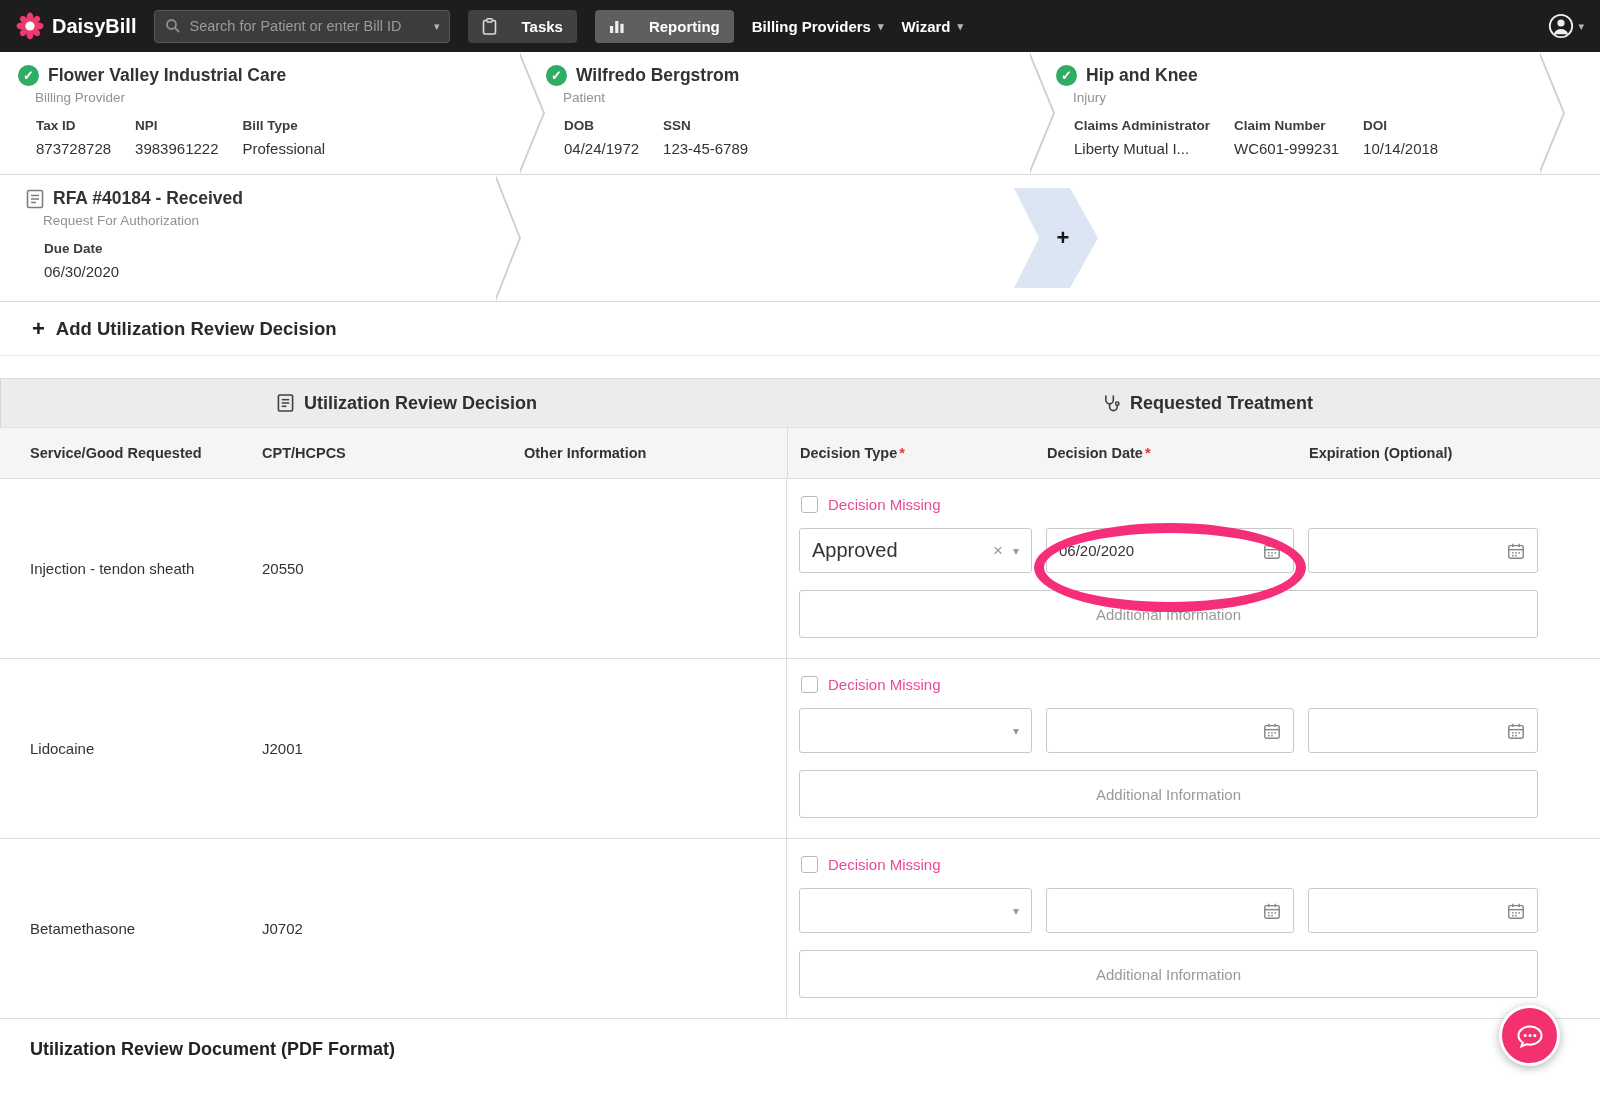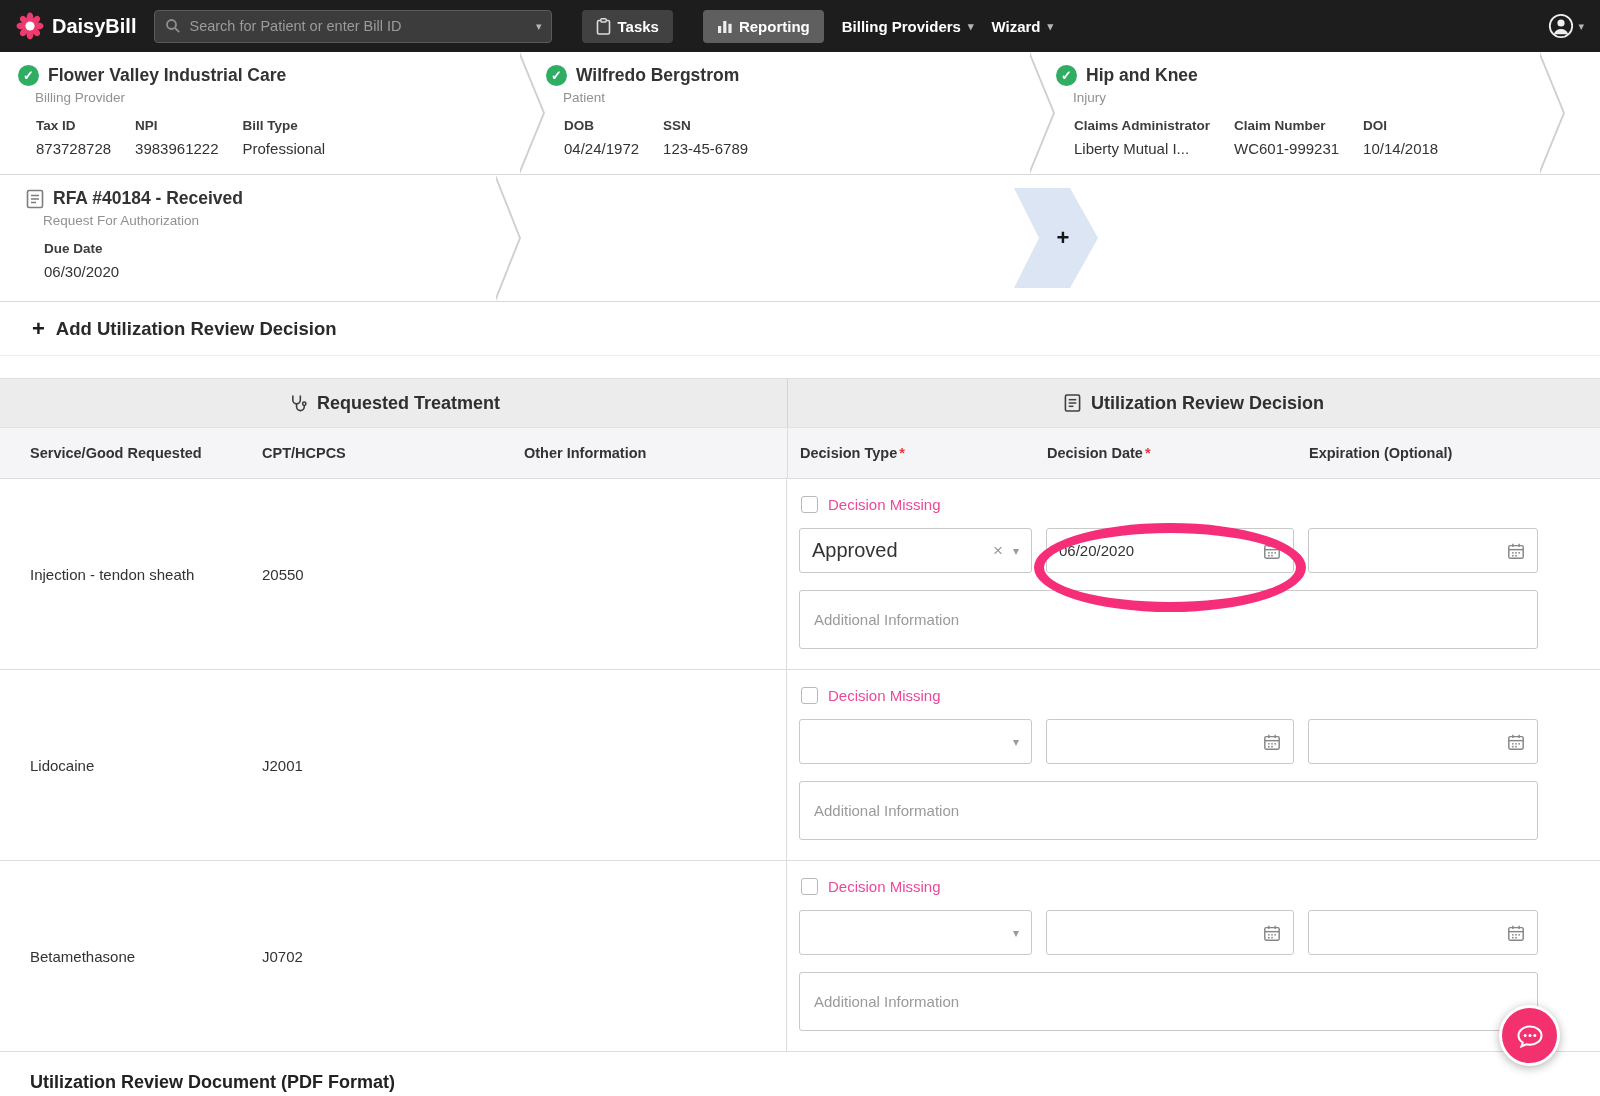--- a/index.html
+++ b/index.html
@@ -5,27 +5,27 @@
   * { box-sizing: border-box; margin: 0; padding: 0; }
   html,body { width:1600px; height:1096px; }
   body {
     font-family: "Liberation Sans", sans-serif;
     color:#333; background:#fff; position:relative; overflow:hidden;
   }
 
   
   .topbar { height:52px; background:#1d1d1d; display:flex; align-items:center; padding:0 16px; gap:18px; }
   .brand { display:flex; align-items:center; gap:8px; color:#fff; font-size:20px; font-weight:bold;justify-content:center; }
-  .searchbox { width:398px; height:33px; background:#3c3c3c; border:1px solid #5a5a5a; border-radius:4px;
+  .searchbox { width:296px; height:33px; background:#3c3c3c; border:1px solid #5a5a5a; border-radius:4px;
                display:flex; align-items:center; padding:0 10px; gap:8px; }
   .searchbox input { flex:1; background:transparent; border:none; outline:none; color:#ddd; font-size:14.5px;
                      font-family:"Liberation Sans",sans-serif; }
   .searchbox input::placeholder { color:#9b9b9b; }
-  .nav-btn { height:33px; display:flex; align-items:center; gap:6px; padding:0 14px; border-radius:4px;
-             color:#fff; font-size:15px; font-weight:bold; cursor:pointer;margin-left:12px; }
+  .nav-btn { height:33px; display:flex; align-items:center; gap:24px; padding:0 14px; border-radius:4px;
+             color:#fff; font-size:15px; font-weight:bold; cursor:pointer; }
   .nav-btn.tasks { background:#414141; }
   .nav-btn.reporting { background:#5f5f5f; }
   .nav-link { color:#fff; font-size:15px; font-weight:bold; display:flex; gap:7px; align-items:center; cursor:pointer; }
   .caret { color:#b5b5b5; font-size:11px; line-height:1; }
   .spacer { flex:1; }
   .user { color:#fff; display:flex; align-items:center; gap:4px; cursor:pointer; }
 
   
   .crumb-row { display:flex; position:relative; background:#fff; border-bottom:1px solid #d9d9d9; }
   .crumb-row.row1 { height:123px; --half:61.5px; }
@@ -79,22 +79,22 @@
   .inputs-row { display:flex; gap:14px; }
   .fld { height:45px; border:1px solid #c9c9c9; border-radius:3px; background:#fff;
          display:flex; align-items:center; padding:0 12px; cursor:pointer; }
   .select { width:233px; }
   .sel-text { flex:1; font-size:20px; color:#333; }
   .sel-clear { color:#9a9a9a; font-size:17px; margin-right:10px; }
   .sel-caret { color:#9a9a9a; font-size:12px; }
   .date { width:248px; }
   .date-text { flex:1; font-size:15px; color:#333; }
   .exp { width:230px; justify-content:flex-end; }
-  .add-info { margin-top:17px; width:100%; height:59px; border:1px solid #c9c9c9; border-radius:3px;
-              padding:0 14px; font-size:15px; color:#333; outline:none; font-family:"Liberation Sans",sans-serif; }
+  .add-info { margin-top:17px; width:100%; height:48px; border:1px solid #c9c9c9; border-radius:3px;
+              padding:0 14px; font-size:15px; color:#333; outline:none; font-family:"Liberation Sans",sans-serif;text-align:center; }
   .add-info::placeholder { color:#9a9a9a; }
 
   
   .doc-section { border-top:1px solid #dddddd; padding:20px 0 0 30px; font-size:18px; font-weight:bold; color:#222; }
 
   
   .annotation { position:absolute; left:1034px; top:523px; width:272px; height:89px;
                 border:10px solid #f62d78; border-radius:50%; pointer-events:none; z-index:20; }
   .chat-fab { position:absolute; left:1499px; top:1005px; width:61px; height:61px; border-radius:50%;
               background:#f3316f; border:3px solid #fff; box-shadow:0 2px 10px rgba(0,0,0,.3);
@@ -279,41 +279,41 @@
   </div>
 </div>
 
 <div class="add-bar">
   <span class="add-plus">+</span>
   <span>Add Utilization Review Decision</span>
 </div>
 
 <div class="panel">
   <div class="panel-head">
-    <div class="ph-cell ph-left">
-      <span>
-        <svg width="20" height="20" viewBox="0 0 24 24">
-            <path d="M7 3v5.5a4.5 4.5 0 0 0 9 0V3" fill="none" stroke="#3f3f3f" stroke-width="1.9"></path>
-            <path d="M11.5 13v3.6a4.6 4.6 0 0 0 9.2 0v-1.6" fill="none" stroke="#3f3f3f" stroke-width="1.9"></path>
-            <circle cx="20.7" cy="12.8" r="2" fill="none" stroke="#3f3f3f" stroke-width="1.9"></circle>
-          </svg>
-      </span>
-      <span>Requested Treatment</span>
-    </div>
     <div class="ph-cell ph-right">
       <span>
         <svg width="17" height="20" viewBox="0 0 18 20">
             <rect x="1.5" y="1.5" width="15" height="17" rx="1.5" fill="none" stroke="#3f3f3f" stroke-width="1.7"></rect>
             <line x1="5" y1="6.5" x2="13" y2="6.5" stroke="#3f3f3f" stroke-width="1.6"></line>
             <line x1="5" y1="10" x2="13" y2="10" stroke="#3f3f3f" stroke-width="1.6"></line>
             <line x1="5" y1="13.5" x2="10" y2="13.5" stroke="#3f3f3f" stroke-width="1.6"></line>
           </svg>
       </span>
       <span>Utilization Review Decision</span>
     </div>
+    <div class="ph-cell ph-left">
+      <span>
+        <svg width="20" height="20" viewBox="0 0 24 24">
+            <path d="M7 3v5.5a4.5 4.5 0 0 0 9 0V3" fill="none" stroke="#3f3f3f" stroke-width="1.9"></path>
+            <path d="M11.5 13v3.6a4.6 4.6 0 0 0 9.2 0v-1.6" fill="none" stroke="#3f3f3f" stroke-width="1.9"></path>
+            <circle cx="20.7" cy="12.8" r="2" fill="none" stroke="#3f3f3f" stroke-width="1.9"></circle>
+          </svg>
+      </span>
+      <span>Requested Treatment</span>
+    </div>
   </div>
 
   <div class="col-head">
     <div class="col-left">
       <span class="col-label">Service/Good Requested</span>
       <span class="col-label">CPT/HCPCS</span>
       <span class="col-label">Other Information</span>
     </div>
     <div class="col-right">
       <span class="col-label"><span>Decision Type</span><span class="req">*</span></span>

